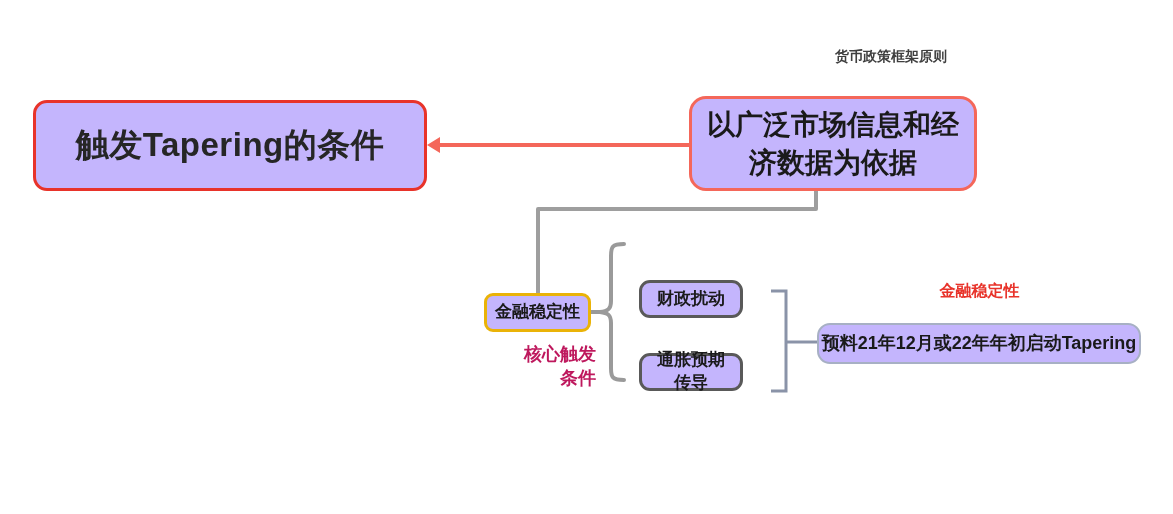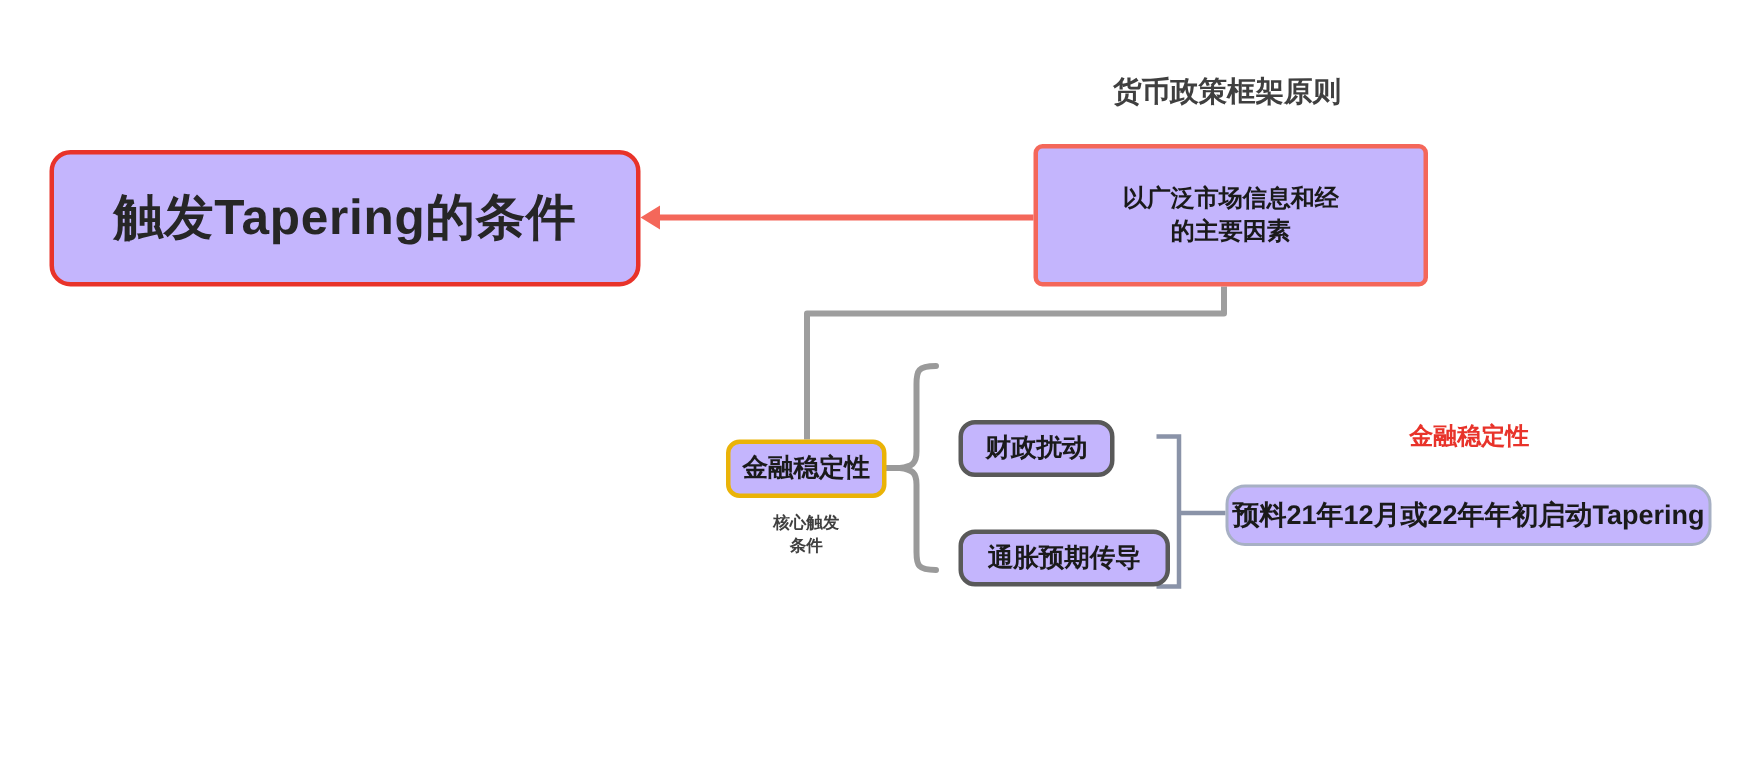--- a/index.html
+++ b/index.html
@@ -38,72 +38,72 @@
     border: 3px solid #E8332A;
     border-radius: 14px;
     font-size: 33px;
     color: #262626;
     letter-spacing: 0.5px;
   }
   
   #principle-node {
     left: 689px;
     top: 96px;
-    width: 263px;
+    width: 288px;
     height: 95px;
     border: 3px solid #F4675A;
-    border-radius: 6px;
-    font-size: 16px;
+    border-radius: 17px;
+    font-size: 28px;
     color: #1a1a1a;
     padding: 0 14px;
   }
   #principle-caption {
     position: absolute;
     left: 689px;
     top: 48px;
     width: 258px;
-    text-align: center;
-    font-size: 19px;
+    text-align: right;
+    font-size: 14px;
     font-weight: bold;
     color: #3f3f3f;
   }
   
   #stability-node {
     left: 484px;
     top: 293px;
     width: 107px;
     height: 39px;
     border: 3px solid #eab308;
     border-radius: 9px;
     font-size: 17px;
     color: #1a1a1a;
   }
   #stability-caption {
     position: absolute;
     left: 479px;
     top: 342px;
     width: 117px;
-    text-align: center;
-    font-size: 11px;
+    text-align: right;
+    font-size: 18px;
     font-weight: bold;
-    color: #404040;
+    color: #be185d;
     line-height: 1.35;
   }
   
   .factor-node {
     border: 3px solid #595959;
     border-radius: 11px;
     font-size: 17px;
     color: #1a1a1a;
     height: 38px;
     padding: 0 12px;
   }
   #factor-node-0 { left: 639px; top: 233px; width: 92px; }
   #factor-node-1 { left: 639px; top: 280px; width: 104px; }
-  #factor-node-2 { left: 639px; top: 353px; width: 141px; }
+  #factor-node-2 { left: 639px; top: 353px; width: 104px; }
   #factors-caption {
     position: absolute;
     left: 590px;
     top: 422px;
     width: 230px;
     text-align: center;
     font-size: 16px;
     font-weight: bold;
     color: #3f3f3f;
     line-height: 1.4;
@@ -166,21 +166,21 @@
     <path d="M 786 342 L 817 342" fill="none" stroke="#8A93A8" stroke-width="3" stroke-linecap="butt"></path>
   </svg>
 
   <div class="node" id="root-node">触发Tapering的条件</div>
 
   <div id="principle-caption">货币政策框架原则</div>
 
   <div class="node" id="principle-node">
     <span style="display:block;">
       <span>以广泛市场信息和经</span><br>
-      <span>的主要因素</span>
+      <span>济数据为依据</span>
     </span>
   </div>
 
   <div class="node" id="stability-node">金融稳定性</div>
 
   <div id="stability-caption">
     <span>核心触发</span><br>
     <span>条件</span>
   </div>
 

